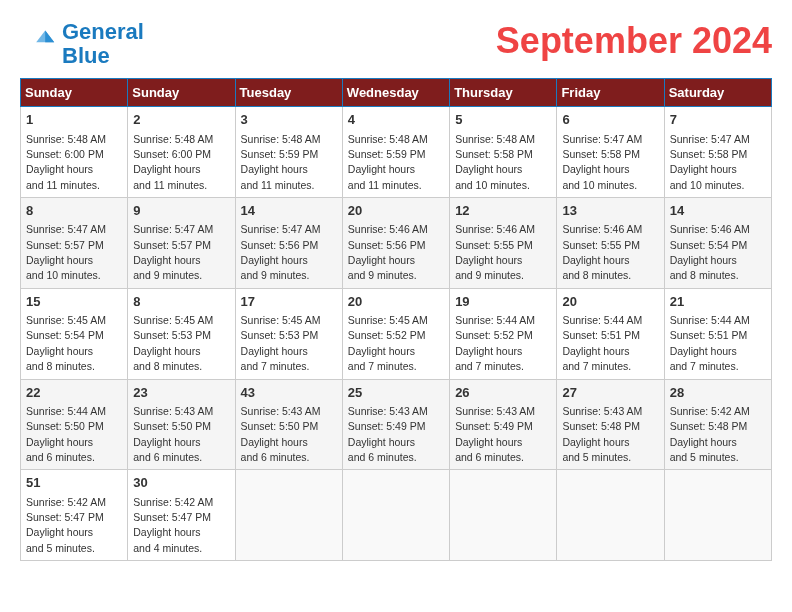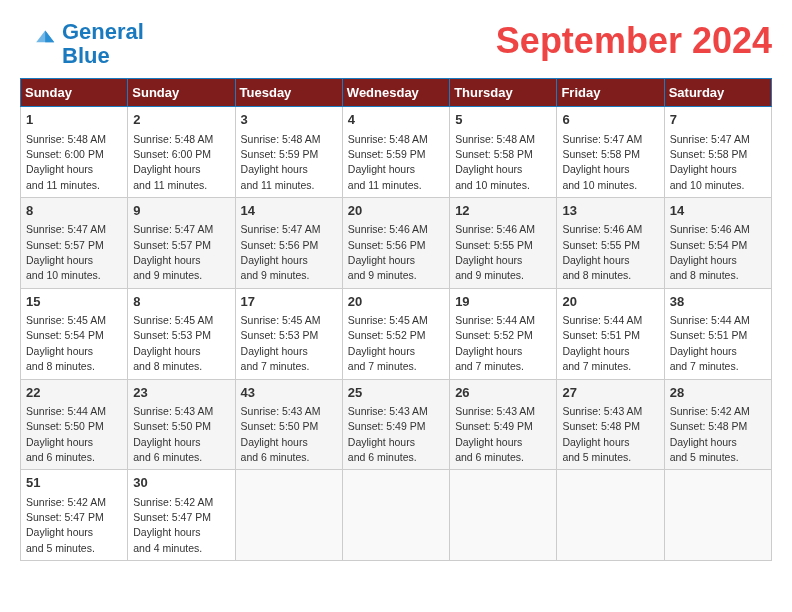--- a/index.html
+++ b/index.html
@@ -137,21 +137,21 @@
         <td><span class="day-num">13</span><span class="day-info">Sunrise: 5:46 AM<br>Sunset: 5:55 PM<br>Daylight hours<br>and 8 minutes.</span></td>
         <td><span class="day-num">14</span><span class="day-info">Sunrise: 5:46 AM<br>Sunset: 5:54 PM<br>Daylight hours<br>and 8 minutes.</span></td>
       </tr>
       <tr>
         <td><span class="day-num">15</span><span class="day-info">Sunrise: 5:45 AM<br>Sunset: 5:54 PM<br>Daylight hours<br>and 8 minutes.</span></td>
         <td><span class="day-num">8</span><span class="day-info">Sunrise: 5:45 AM<br>Sunset: 5:53 PM<br>Daylight hours<br>and 8 minutes.</span></td>
         <td><span class="day-num">17</span><span class="day-info">Sunrise: 5:45 AM<br>Sunset: 5:53 PM<br>Daylight hours<br>and 7 minutes.</span></td>
         <td><span class="day-num">20</span><span class="day-info">Sunrise: 5:45 AM<br>Sunset: 5:52 PM<br>Daylight hours<br>and 7 minutes.</span></td>
         <td><span class="day-num">19</span><span class="day-info">Sunrise: 5:44 AM<br>Sunset: 5:52 PM<br>Daylight hours<br>and 7 minutes.</span></td>
         <td><span class="day-num">20</span><span class="day-info">Sunrise: 5:44 AM<br>Sunset: 5:51 PM<br>Daylight hours<br>and 7 minutes.</span></td>
-        <td><span class="day-num">38</span><span class="day-info">Sunrise: 5:44 AM<br>Sunset: 5:51 PM<br>Daylight hours<br>and 7 minutes.</span></td>
+        <td><span class="day-num">21</span><span class="day-info">Sunrise: 5:44 AM<br>Sunset: 5:51 PM<br>Daylight hours<br>and 7 minutes.</span></td>
       </tr>
       <tr>
         <td><span class="day-num">22</span><span class="day-info">Sunrise: 5:44 AM<br>Sunset: 5:50 PM<br>Daylight hours<br>and 6 minutes.</span></td>
         <td><span class="day-num">23</span><span class="day-info">Sunrise: 5:43 AM<br>Sunset: 5:50 PM<br>Daylight hours<br>and 6 minutes.</span></td>
         <td><span class="day-num">43</span><span class="day-info">Sunrise: 5:43 AM<br>Sunset: 5:50 PM<br>Daylight hours<br>and 6 minutes.</span></td>
         <td><span class="day-num">25</span><span class="day-info">Sunrise: 5:43 AM<br>Sunset: 5:49 PM<br>Daylight hours<br>and 6 minutes.</span></td>
         <td><span class="day-num">26</span><span class="day-info">Sunrise: 5:43 AM<br>Sunset: 5:49 PM<br>Daylight hours<br>and 6 minutes.</span></td>
         <td><span class="day-num">27</span><span class="day-info">Sunrise: 5:43 AM<br>Sunset: 5:48 PM<br>Daylight hours<br>and 5 minutes.</span></td>
         <td><span class="day-num">28</span><span class="day-info">Sunrise: 5:42 AM<br>Sunset: 5:48 PM<br>Daylight hours<br>and 5 minutes.</span></td>
       </tr>

